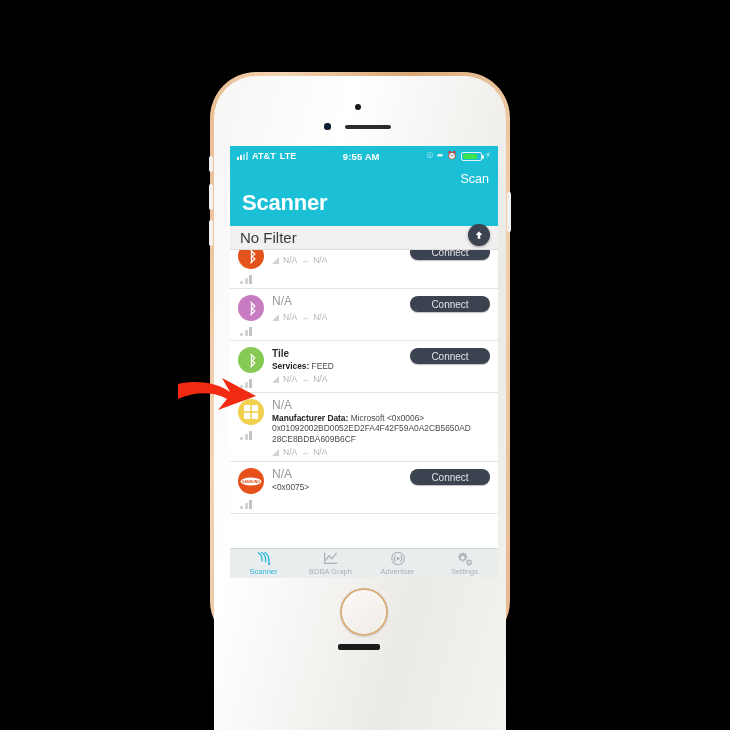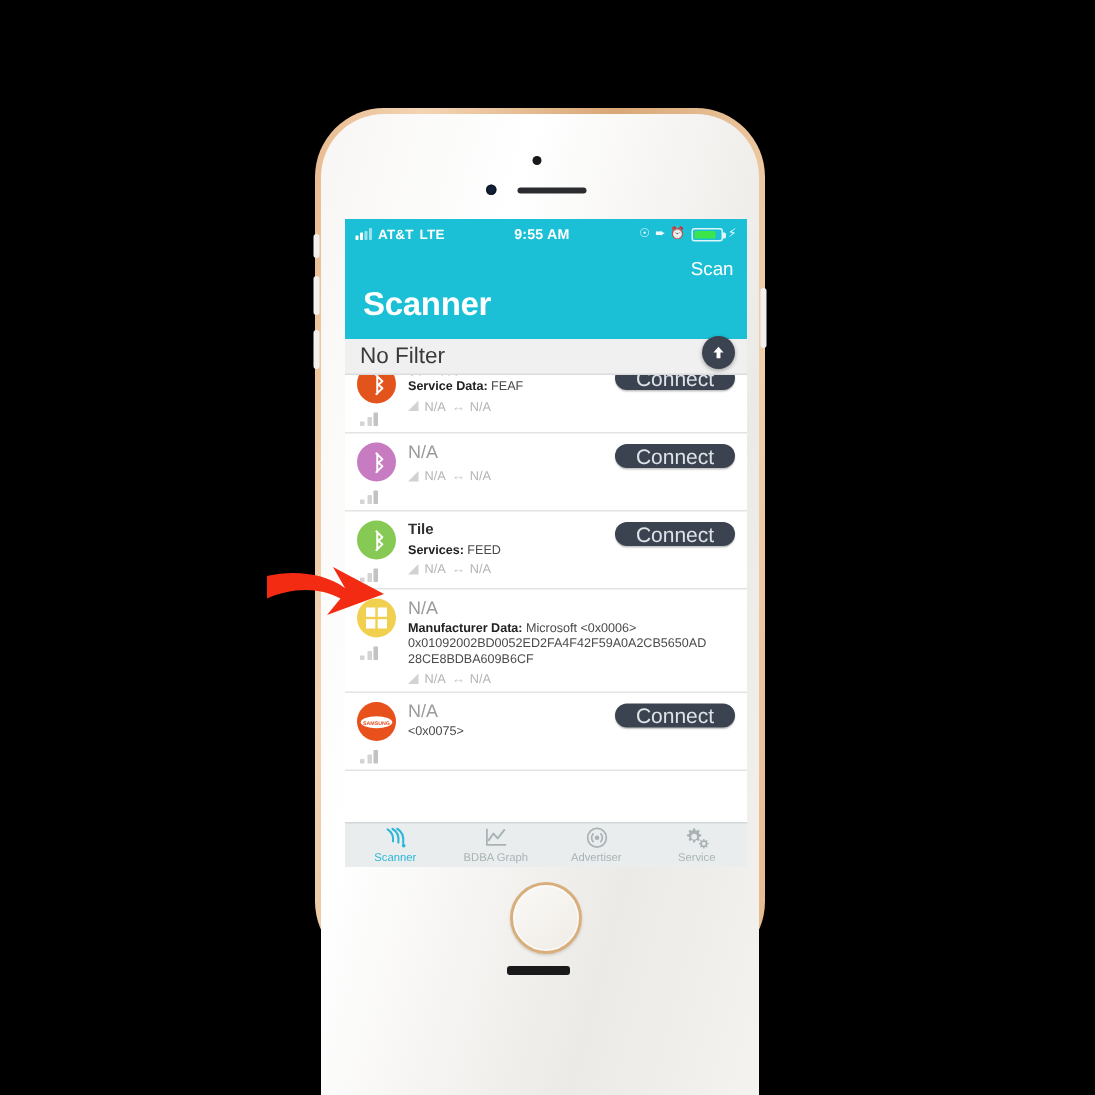--- a/index.html
+++ b/index.html
@@ -83,21 +83,21 @@
   .sigbars i{display:block;width:3px;background:#d4d4d4;border-radius:.5px;}
   .sigbars i:nth-child(1){height:3px;}
   .sigbars i:nth-child(2){height:6px;}
   .sigbars i:nth-child(3){height:9px;background:#c2c2c2;}
   .body{margin-left:34px;padding-right:0;}
   .dname{font-size:10px;font-weight:bold;color:#2f2f2f;line-height:15px;}
   .dname.na{color:#9a9a9a;font-weight:normal;font-size:12px;}
   .dline{font-size:8.4px;color:#4a4a4a;line-height:10.4px;word-break:break-all;}
   .dline b{color:#222;}
   .connect{position:absolute;right:8px;top:7px;width:80px;height:16px;border-radius:9px;
-           background:#3B4350;color:#dfe3e8;font-size:14px;
+           background:#3B4350;color:#dfe3e8;font-size:10px;
            display:flex;align-items:center;justify-content:center;
            box-shadow:0 1px 1px rgba(0,0,0,.25);}
   .meta{margin-left:34px;display:flex;align-items:center;gap:4px;margin-top:3px;
         font-size:8.5px;color:#b4b4b4;}
   .meta .tri{width:0;height:0;border-style:solid;border-width:0 0 7px 7px;
              border-color:transparent transparent #d2d2d2 transparent;}
   .meta .dbl{color:#c9c9c9;font-size:9px;letter-spacing:-1px;}
 
   
   #tabbar{position:absolute;left:0;bottom:0;width:100%;height:29px;background:#E9EDEE;
@@ -175,21 +175,20 @@
               </div>
               <div class="sigbars">
                 <i></i>
                 <i></i>
                 <i></i>
               </div>
               <div class="connect">Connect</div>
               <div class="body">
                 <div class="dname"></div>
                 <div class="dline"><b>Services:</b> FEAF</div>
-                <div class="dline"><b>Service Data:</b> FEAF</div>
               </div>
               <div class="meta">
                 <span class="tri"></span>
                 <span>N/A</span>
                 <span class="dbl">↔</span>
                 <span>N/A</span>
               </div>
             </div>
             <div class="row">
               <div class="avatar" style="background:#C77BC0">
@@ -313,21 +312,21 @@
             </div>
             <div class="tab">
               <svg width="17" height="15" viewBox="0 0 22 18">
                 <g fill="#A9B2B5">
                   <path d="M8 0.8 l1.5 0 l.35 1.7 a5 5 0 0 1 1.25 .52 l1.45-.95 1.06 1.06 -.95 1.45 a5 5 0 0 1 .52 1.25 l1.7 .35 0 1.5 -1.7 .35 a5 5 0 0 1-.52 1.25 l.95 1.45 -1.06 1.06 -1.45-.95 a5 5 0 0 1-1.25 .52 l-.35 1.7 -1.5 0 -.35-1.7 a5 5 0 0 1-1.25-.52 l-1.45 .95 -1.06-1.06 .95-1.45 a5 5 0 0 1-.52-1.25 l-1.7-.35 0-1.5 1.7-.35 a5 5 0 0 1 .52-1.25 l-.95-1.45 1.06-1.06 1.45 .95 a5 5 0 0 1 1.25-.52 z"></path>
                   <circle cx="8.75" cy="8.1" r="2.5" fill="#E9EDEE"></circle>
                   <path d="M16.6 10 l1 0 .24 1.15 a3.4 3.4 0 0 1 .85 .35 l.98-.64 .72 .72 -.64 .98 a3.4 3.4 0 0 1 .35 .85 l1.15 .24 0 1 -1.15 .24 a3.4 3.4 0 0 1-.35 .85 l.64 .98 -.72 .72 -.98-.64 a3.4 3.4 0 0 1-.85 .35 l-.24 1.15 -1 0 -.24-1.15 a3.4 3.4 0 0 1-.85-.35 l-.98 .64 -.72-.72 .64-.98 a3.4 3.4 0 0 1-.35-.85 l-1.15-.24 0-1 1.15-.24 a3.4 3.4 0 0 1 .35-.85 l-.64-.98 .72-.72 .98 .64 a3.4 3.4 0 0 1 .85-.35 z"></path>
                   <circle cx="17.1" cy="14.1" r="1.6" fill="#E9EDEE"></circle>
                 </g>
               </svg>
-              <span class="tlabel">Service</span>
+              <span class="tlabel">Settings</span>
             </div>
           </div>
       </div>
 
       <div id="homebtn"></div>
     </div>
     <div id="botnotch"></div>
   </div>
 
   <svg id="arrow" viewBox="0 0 92 48">

